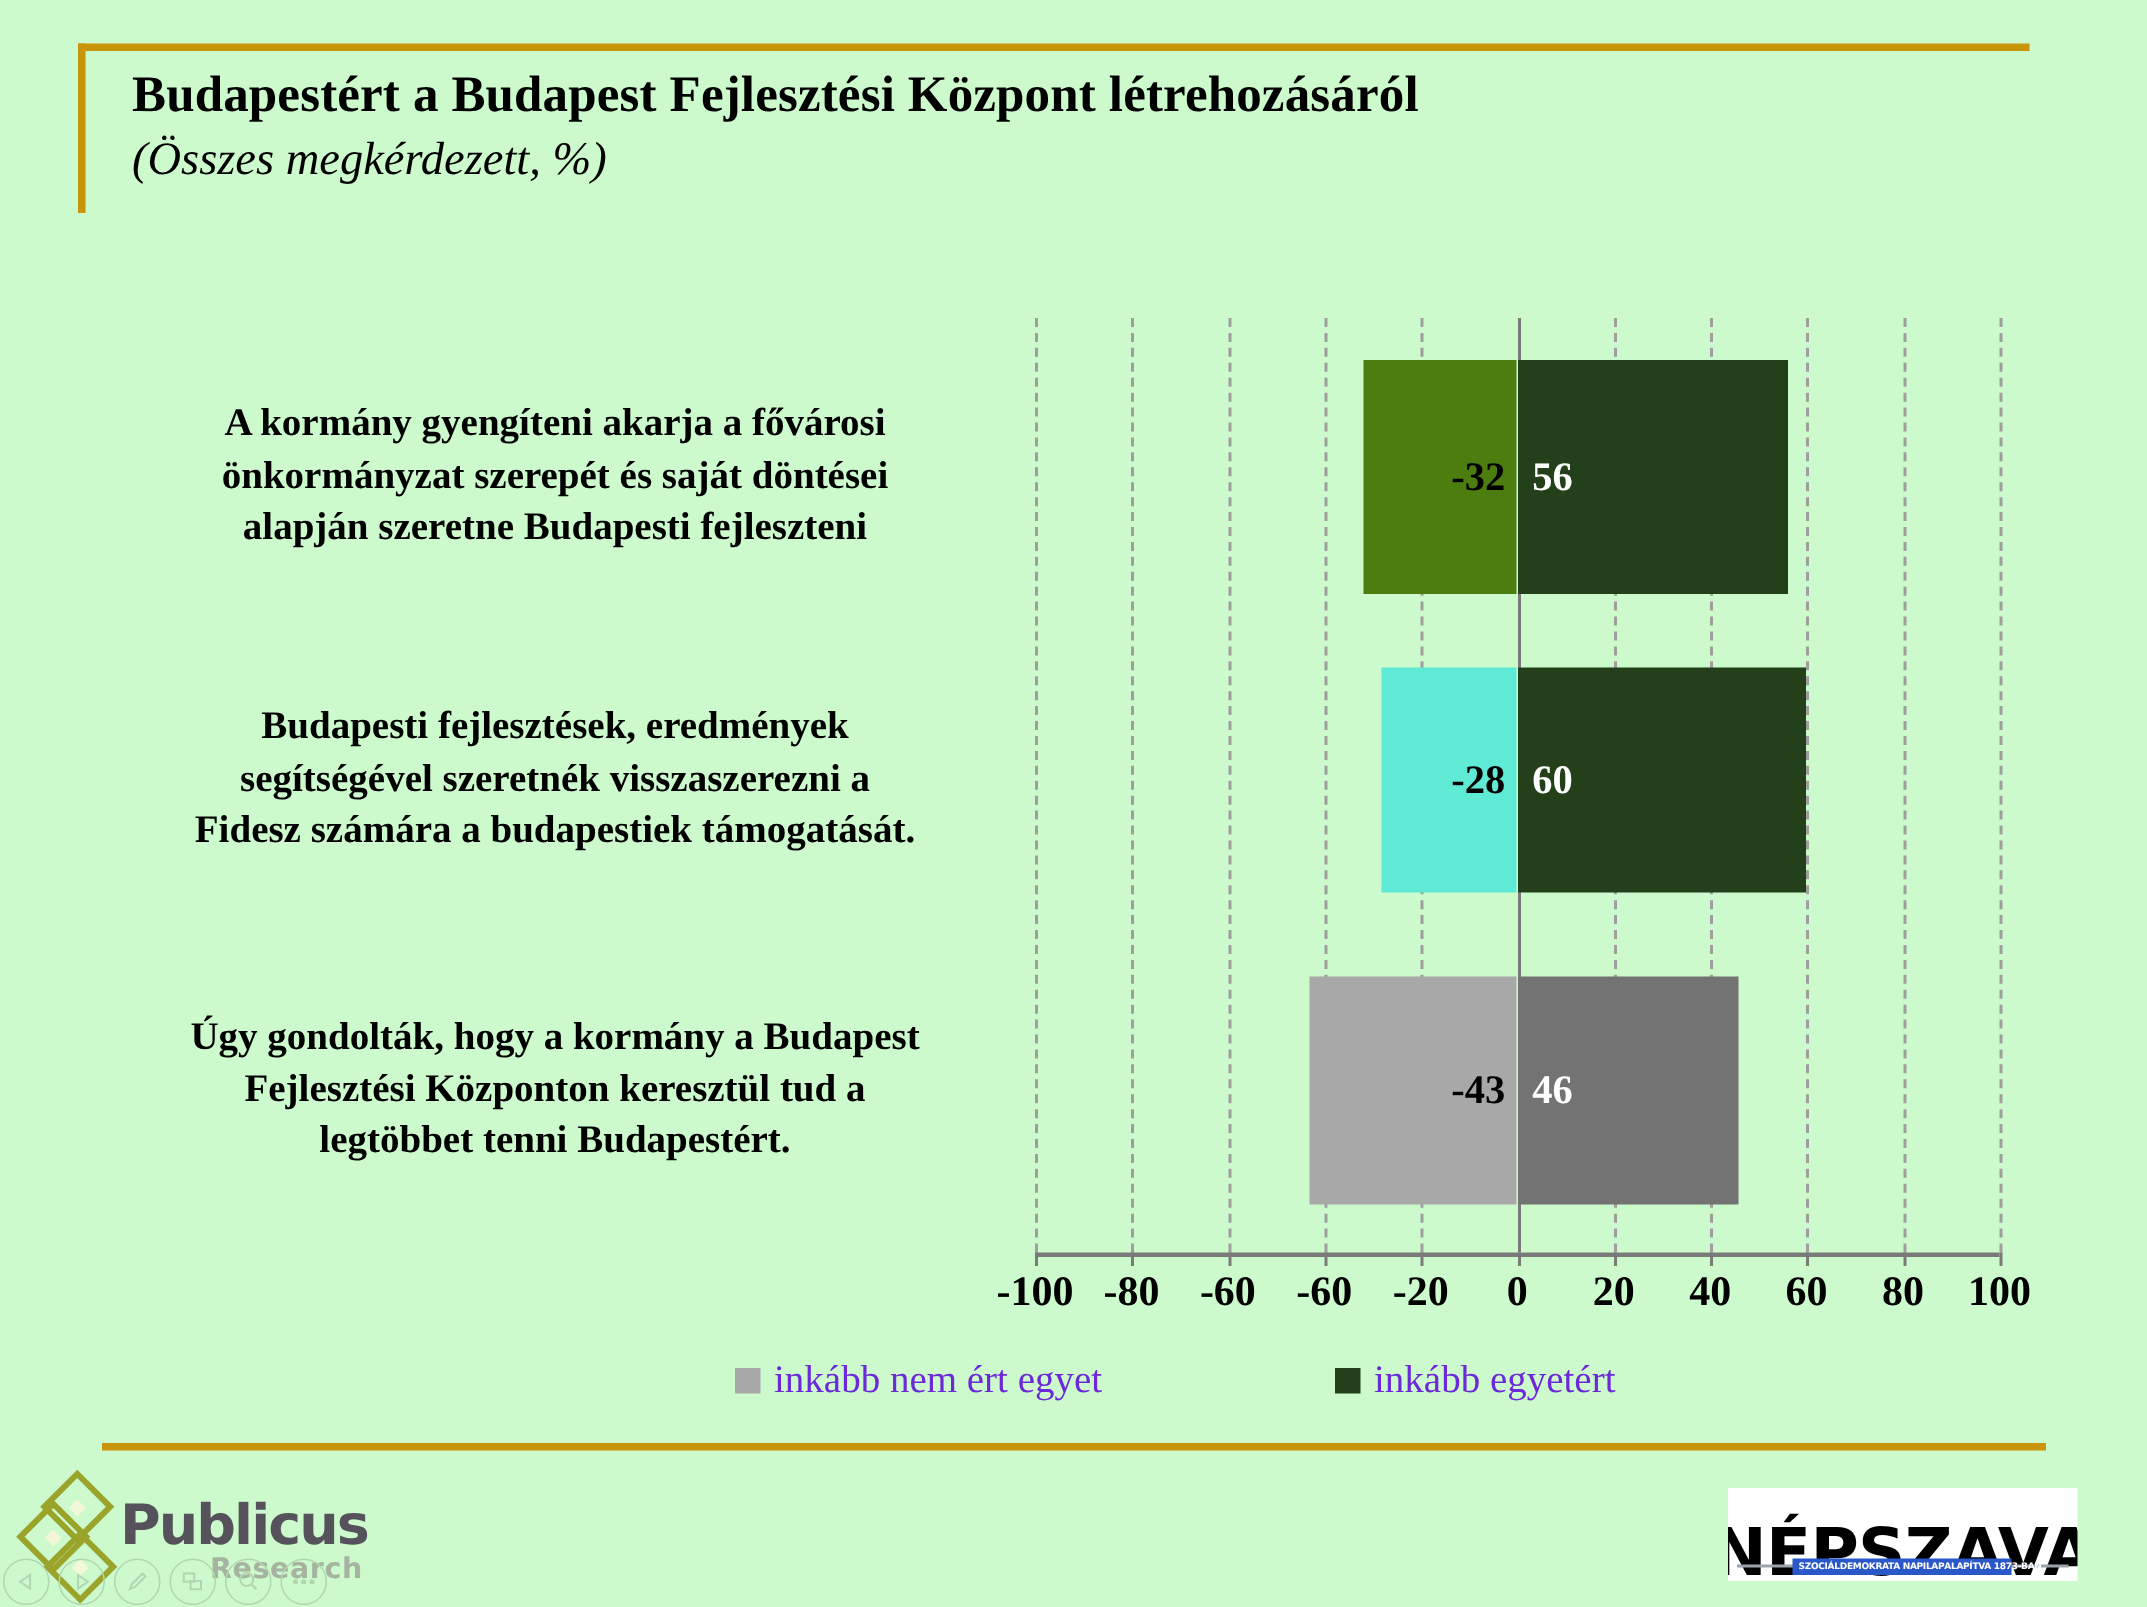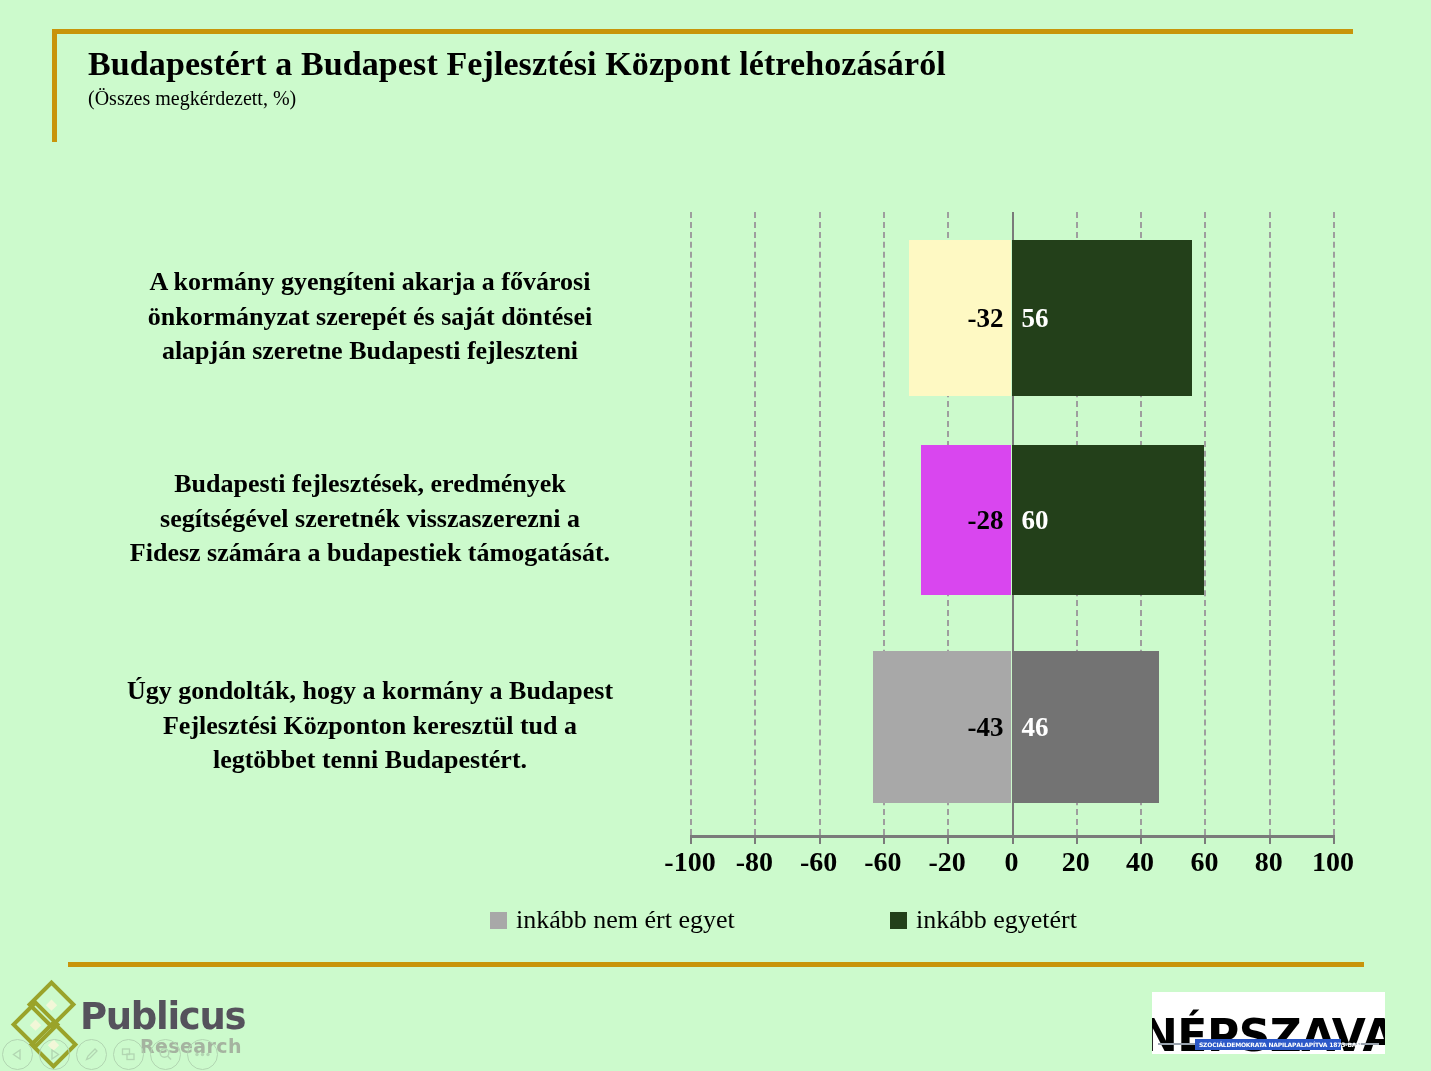--- a/index.html
+++ b/index.html
@@ -42,24 +42,25 @@
     width: 1200px;
   }
   #chart-title {
     font-size: 34px;
     font-weight: bold;
     color: #000;
     line-height: 1.28;
     letter-spacing: 0.1px;
   }
   #chart-subtitle {
-    font-size: 20px;
+    font-size: 31px;
     font-weight: normal;
     color: #000;
     line-height: 1.28;
+    font-style: italic;
   }
 
   
   #plot-wrap {
     position: absolute;
     left: 690px; top: 212px;
     width: 643px; height: 623px;
   }
   #gridlines {
     position: absolute;
@@ -156,21 +157,21 @@
     display: flex;
     align-items: center;
     gap: 9px;
   }
   .legend-swatch {
     width: 17px; height: 17px;
     display: inline-block;
   }
   .legend-text {
     font-size: 26px;
-    color: #000000;
+    color: #6d28d9;
     white-space: nowrap;
   }
 
   
   #publicus-logo {
     position: absolute;
     left: 18px; top: 985px;
     width: 215px; height: 80px;
   }
   #publicus-mark {
@@ -319,29 +320,29 @@
       <div class="gridline" style="left: 257.2px;"></div>
       <div class="gridline zero" style="left: 321.5px;"></div>
       <div class="gridline" style="left: 385.8px;"></div>
       <div class="gridline" style="left: 450.1px;"></div>
       <div class="gridline" style="left: 514.4px;"></div>
       <div class="gridline" style="left: 578.7px;"></div>
       <div class="gridline" style="left: 643px;"></div>
     </div>
   <div id="rows">
       <div class="bar-row" style="top: 28px; height: 156px;">
-        <div class="bar neg" style="left: 218.62px; width: 102.88px; background: #fef9c3;">
+        <div class="bar neg" style="left: 218.62px; width: 102.88px; background: #4d7c0f;">
           <span class="bar-value neg">-32</span>
         </div>
         <div class="bar pos" style="left: 321.5px; width: 180.04px; background: rgb(35, 64, 26);">
           <span class="bar-value pos">56</span>
         </div>
       </div>
       <div class="bar-row" style="top: 233px; height: 150px;">
-        <div class="bar neg" style="left: 231.48px; width: 90.02px; background: #d946ef;">
+        <div class="bar neg" style="left: 231.48px; width: 90.02px; background: #5eead4;">
           <span class="bar-value neg">-28</span>
         </div>
         <div class="bar pos" style="left: 321.5px; width: 192.9px; background: rgb(35, 64, 26);">
           <span class="bar-value pos">60</span>
         </div>
       </div>
       <div class="bar-row" style="top: 439px; height: 152px;">
         <div class="bar neg" style="left: 183.255px; width: 138.245px; background: rgb(168, 168, 168);">
           <span class="bar-value neg">-43</span>
         </div>

